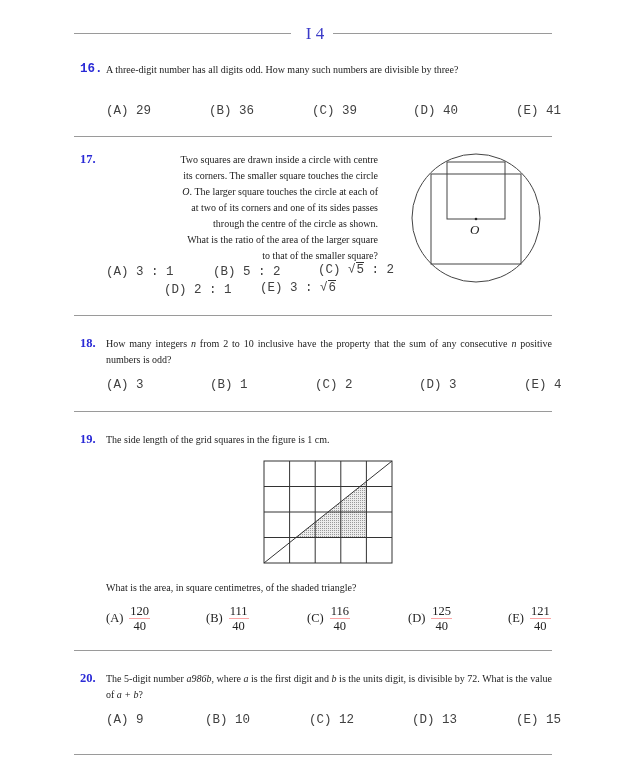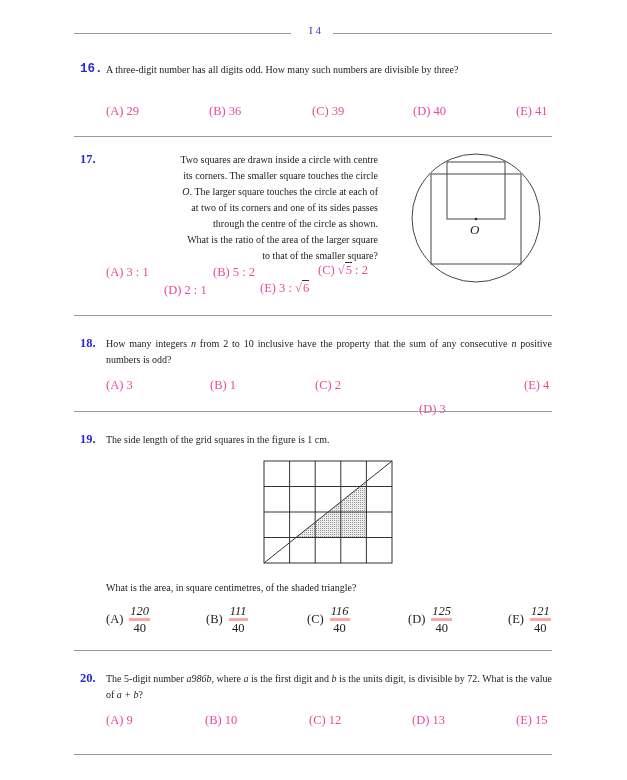--- a/index.html
+++ b/index.html
@@ -1,31 +1,31 @@
 <!DOCTYPE html>
 <html><head>
   <meta charset="utf-8">
   <style>
     html, body { margin: 0; padding: 0; background: #ffffff; }
     body { width: 627px; height: 780px; position: relative; overflow: hidden;
            font-family: "DejaVu Serif", "Liberation Serif", serif; color: #222; }
     .abs { position: absolute; }
     .rule { position: absolute; height: 1px; background: #9a9a9a; }
     .hdr-num { position: absolute; top: 24px; left: 300px; width: 30px; text-align: center;
-               font-size: 11px; color: #3a3ac8; font-family: "Liberation Serif", serif; }
+               font-size: 17px; color: #3a3ac8; font-family: "Liberation Serif", serif; }
     .qnum { position: absolute; font-weight: bold; color: #2a2ad6; font-size: 12.5px;
             font-family: "Liberation Serif", serif; }
     .qtext { position: absolute; font-size: 10px; line-height: 16px;
              font-family: "Liberation Serif", serif; color: #222; text-align: justify; }
-    .opt { position: absolute; font-size: 12.5px; font-family: Liberation Serif, serif;
-           color: #ec4899; white-space: nowrap; }
+    .opt { position: absolute; font-size: 12.5px; font-family: Liberation Mono, monospace;
+           color: #404040; white-space: nowrap; }
     .opt-frac { position: absolute; font-size: 12.5px; font-family: "Liberation Serif", serif;
                 color: #222; white-space: nowrap; display: flex; align-items: center; }
     .frac { display: inline-flex; flex-direction: column; align-items: center; margin-left: 6px; line-height: 14px; }
-    .frac .num { border-bottom: 3px solid #fca5a5; padding: 0 1px; font-style: italic; }
+    .frac .num { border-bottom: 1px solid #fca5a5; padding: 0 1px; }
     i.m { font-style: italic; }
     .sqrt { border-top: 1px solid #333; padding-left: 1px; }
     svg { position: absolute; overflow: visible; }
   </style>
 </head>
 <body>
 
 <div class="rule" style="top:33px;left:74px;width:217px;"></div>
 <div class="hdr-num">I 4</div>
 <div class="rule" style="top:33px;left:333px;width:219px;"></div>
@@ -73,21 +73,21 @@
 <div class="rule" style="top:315px;left:74px;width:478px;"></div>
 
 <div>
   <div class="qnum" style="top:336px;left:80px;">18.</div>
   <div class="qtext" style="top:336px;left:106px;width:446px;">
     <span>How many integers </span><i class="m">n</i><span> from 2 to 10 inclusive have the property that the sum of any consecutive </span><i class="m">n</i><span> positive numbers is odd?</span>
   </div>
   <div class="opt" style="top:378px;left:106px;">(A) 3</div>
   <div class="opt" style="top:378px;left:210px;">(B) 1</div>
   <div class="opt" style="top:378px;left:315px;">(C) 2</div>
-  <div class="opt" style="top:378px;left:419px;margin-top:24px;">(D) 3</div>
+  <div class="opt" style="top:378px;left:419px;">(D) 3</div>
   <div class="opt" style="top:378px;left:524px;">(E) 4</div>
 </div>
 <div class="rule" style="top:411px;left:74px;width:478px;"></div>
 
 <div>
   <div class="qnum" style="top:432px;left:80px;">19.</div>
   <div class="qtext" style="top:432px;left:106px;width:446px;">The side length of the grid squares in the figure is 1 cm.</div>
 
   <svg style="left:0;top:0;" width="627" height="780">
     <defs>

